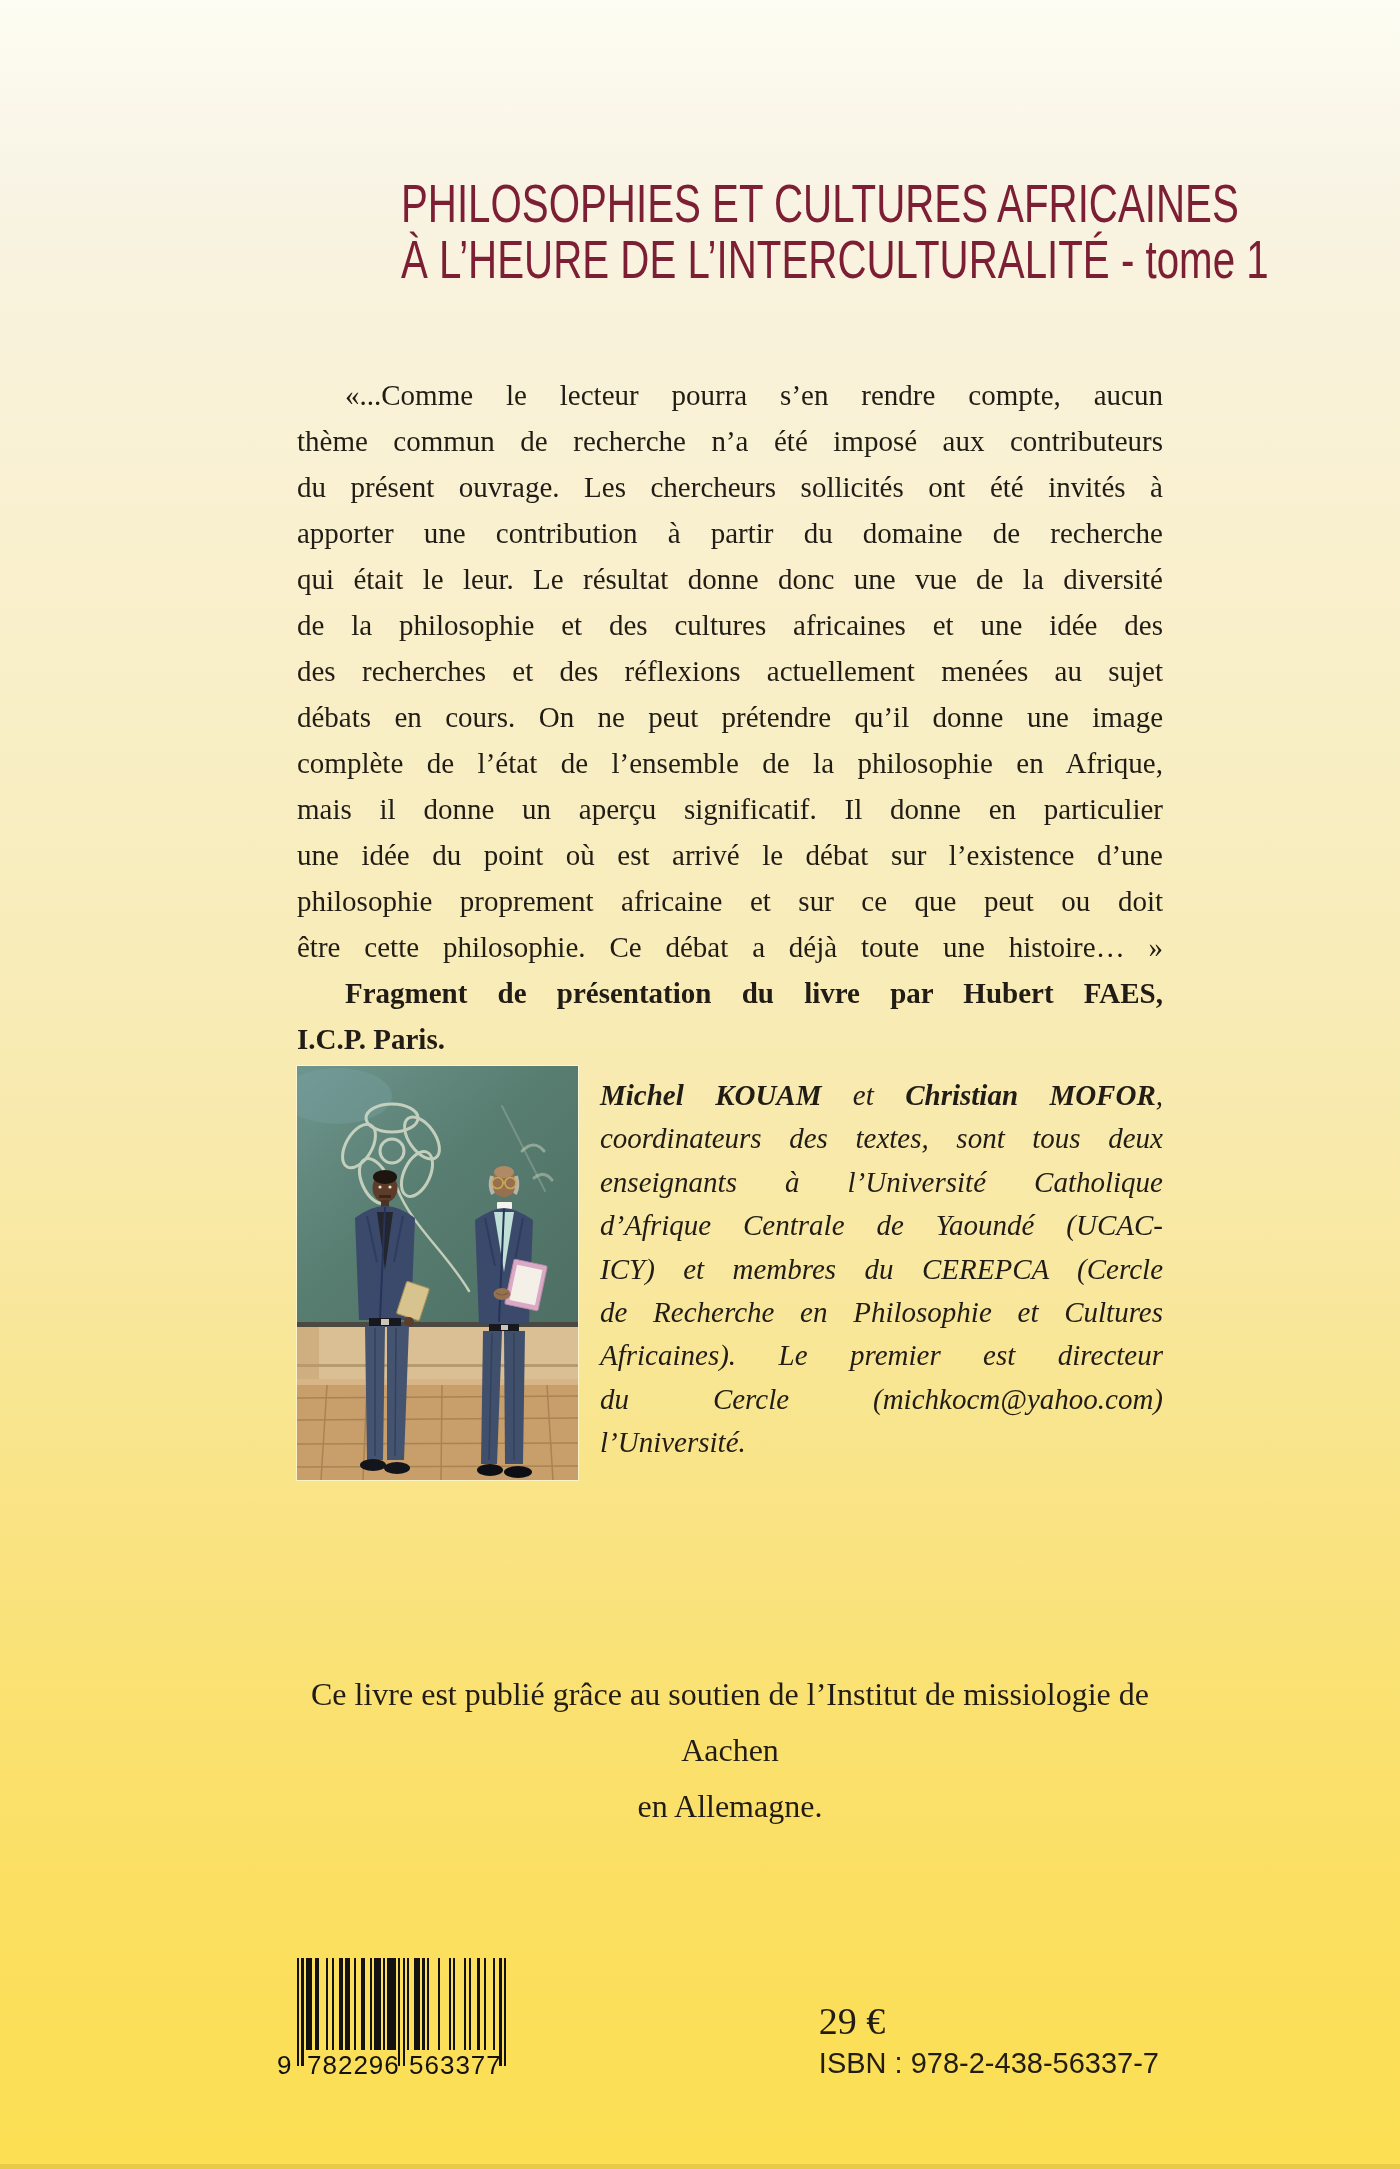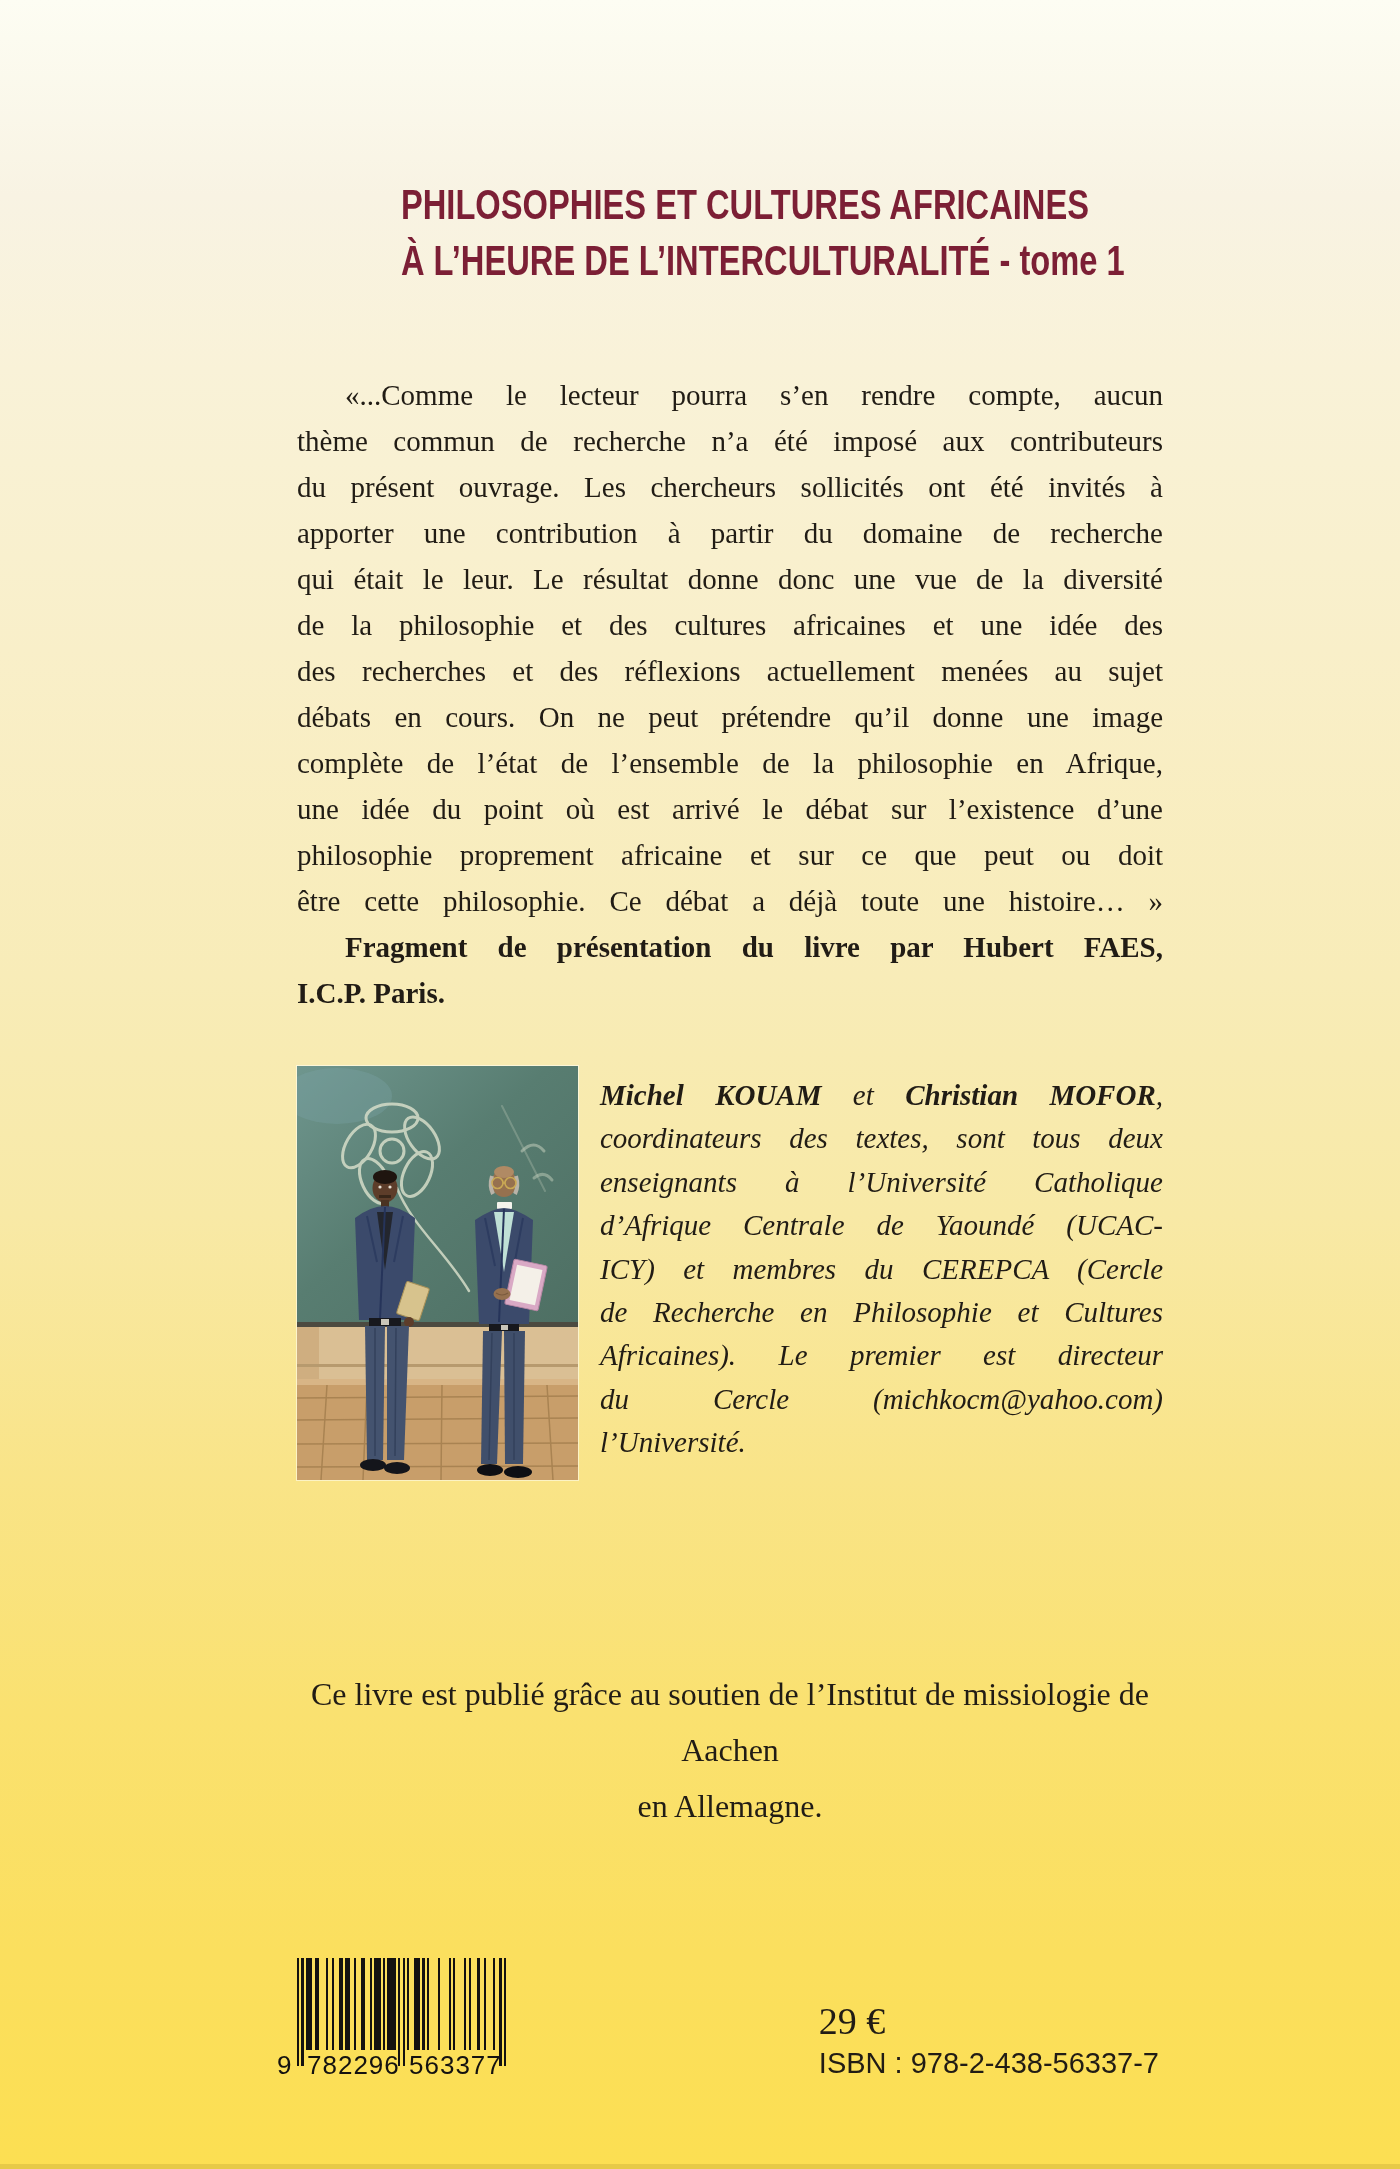--- a/index.html
+++ b/index.html
@@ -23,21 +23,21 @@
       #f9e488 68%,
       #fae170 79%,
       #fbdf5e 90%,
       var(--c-bg-bottom) 100%);
   }
   .cover::after{content:"";position:absolute;left:0;right:0;bottom:0;height:5px;background:rgba(140,110,20,.18);}
   .content{position:absolute;left:297px;top:0;width:866px;height:2169px;}
 
   
   .title-block{position:absolute;left:0;top:176px;width:866px;text-align:center;color:var(--c-title);
-    font-family:"Liberation Sans",sans-serif;font-weight:700;font-size:43px;line-height:56px;}
+    font-family:"Liberation Sans",sans-serif;font-weight:400;font-size:53px;line-height:56px;}
   .title-line{display:block;white-space:nowrap;transform:scaleX(.76);transform-origin:50% 50%;}
 
   
   .quote-block{position:absolute;left:0;top:372px;width:866px;font-size:29px;line-height:46px;}
   .jline{text-align:justify;text-align-last:justify;}
   .jline.indent{padding-left:48px;}
   .lline{text-align:left;}
   .attribution{font-weight:700;}
 
   
@@ -79,20 +79,21 @@
       <div id="quote-lines">
           <div class="jline indent">«...Comme le lecteur pourra s’en rendre compte, aucun</div>
           <div class="jline">thème commun de recherche n’a été imposé aux contributeurs</div>
           <div class="jline">du présent ouvrage. Les chercheurs sollicités ont été invités à</div>
           <div class="jline">apporter une contribution à partir du domaine de recherche</div>
           <div class="jline">qui était le leur. Le résultat donne donc une vue de la diversité</div>
           <div class="jline">de la philosophie et des cultures africaines et une idée des</div>
           <div class="jline">des recherches et des réflexions actuellement menées au sujet</div>
           <div class="jline">débats en cours. On ne peut prétendre qu’il donne une image</div>
           <div class="jline">complète de l’état de l’ensemble de la philosophie en Afrique,</div>
+          <div class="jline">mais il donne un aperçu significatif. Il donne en particulier</div>
           <div class="jline">une idée du point où est arrivé le débat sur l’existence d’une</div>
           <div class="jline">philosophie proprement africaine et sur ce que peut ou doit</div>
           <div class="jline">être cette philosophie. Ce débat a déjà toute une histoire… »</div>
         </div>
       <div class="attribution">
         <div class="jline indent">Fragment de présentation du livre par Hubert FAES,</div>
         <div class="lline">I.C.P. Paris.</div>
       </div>
     </div>
 

